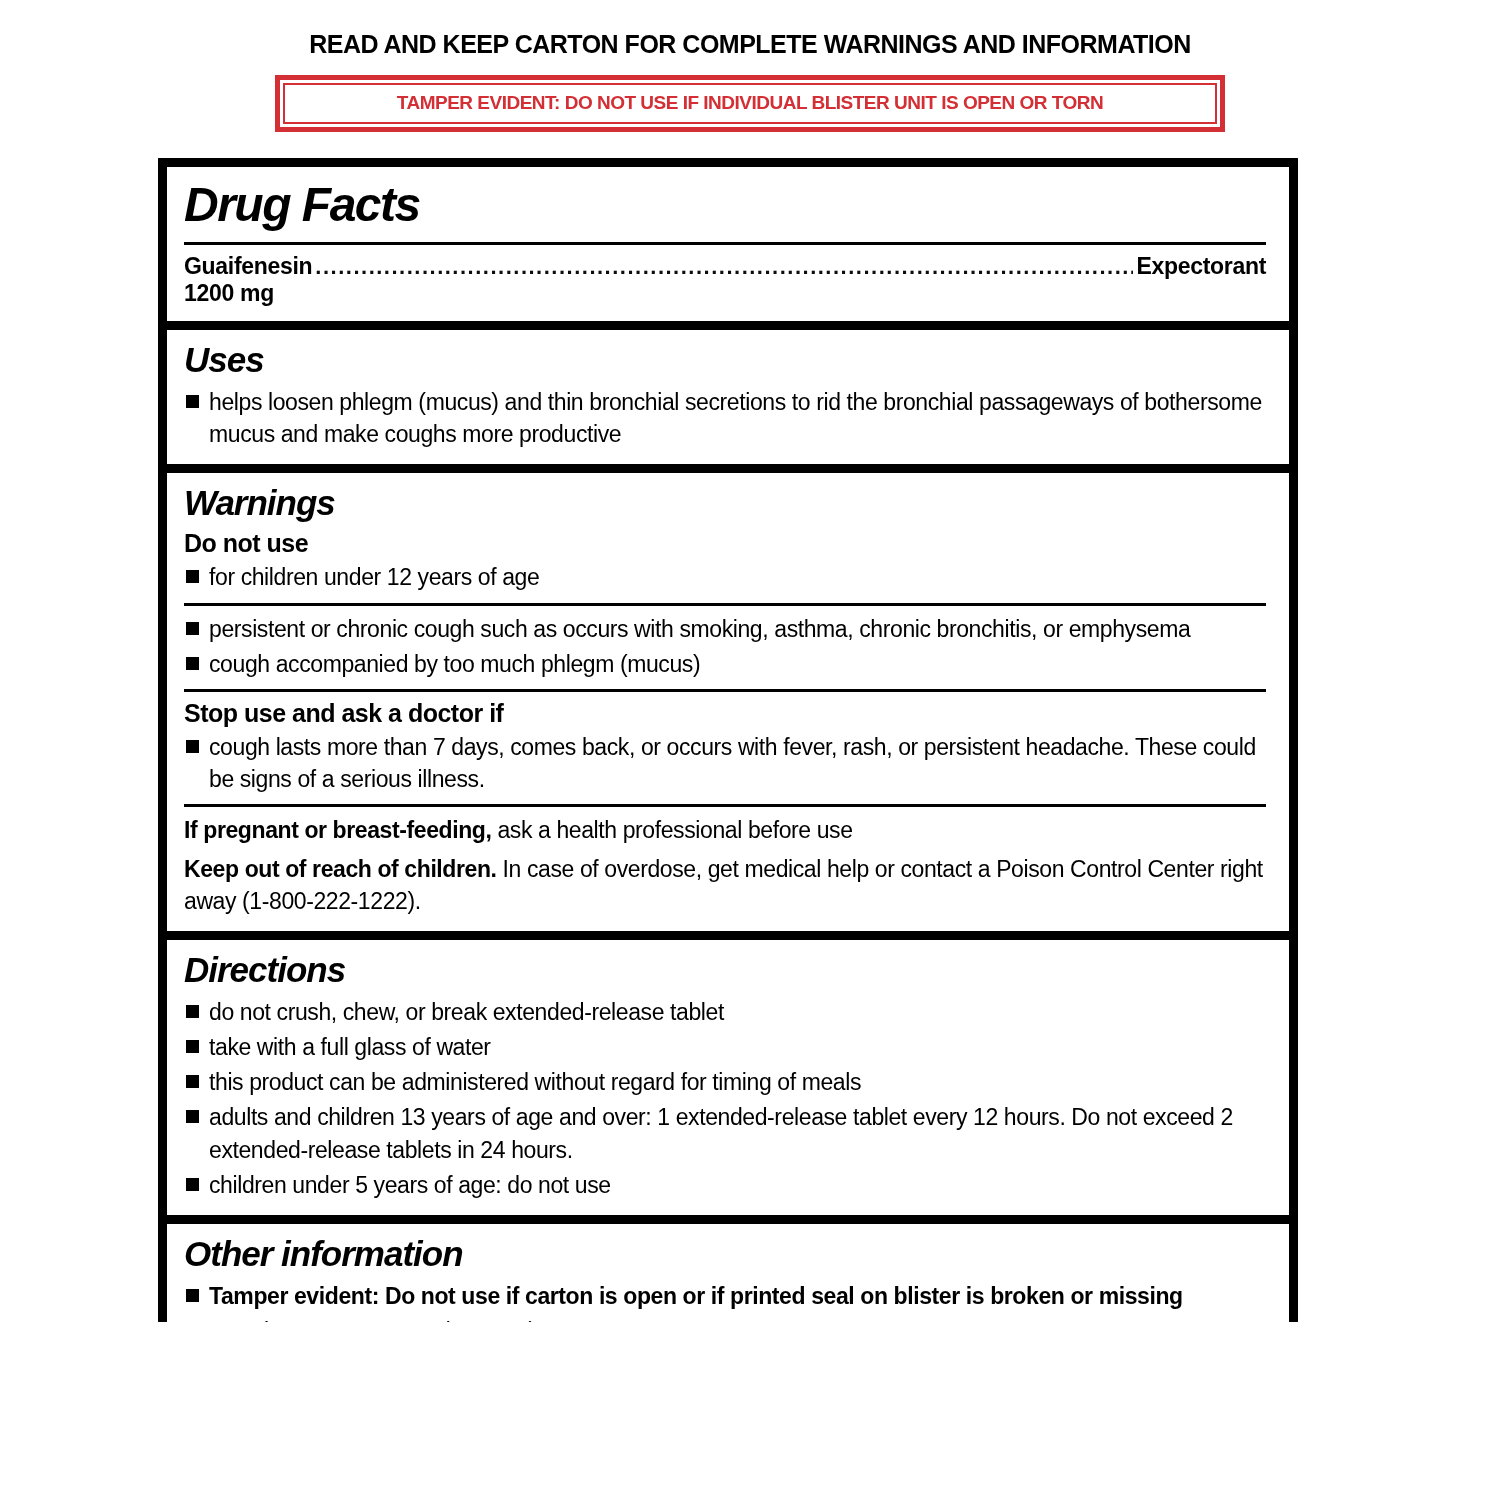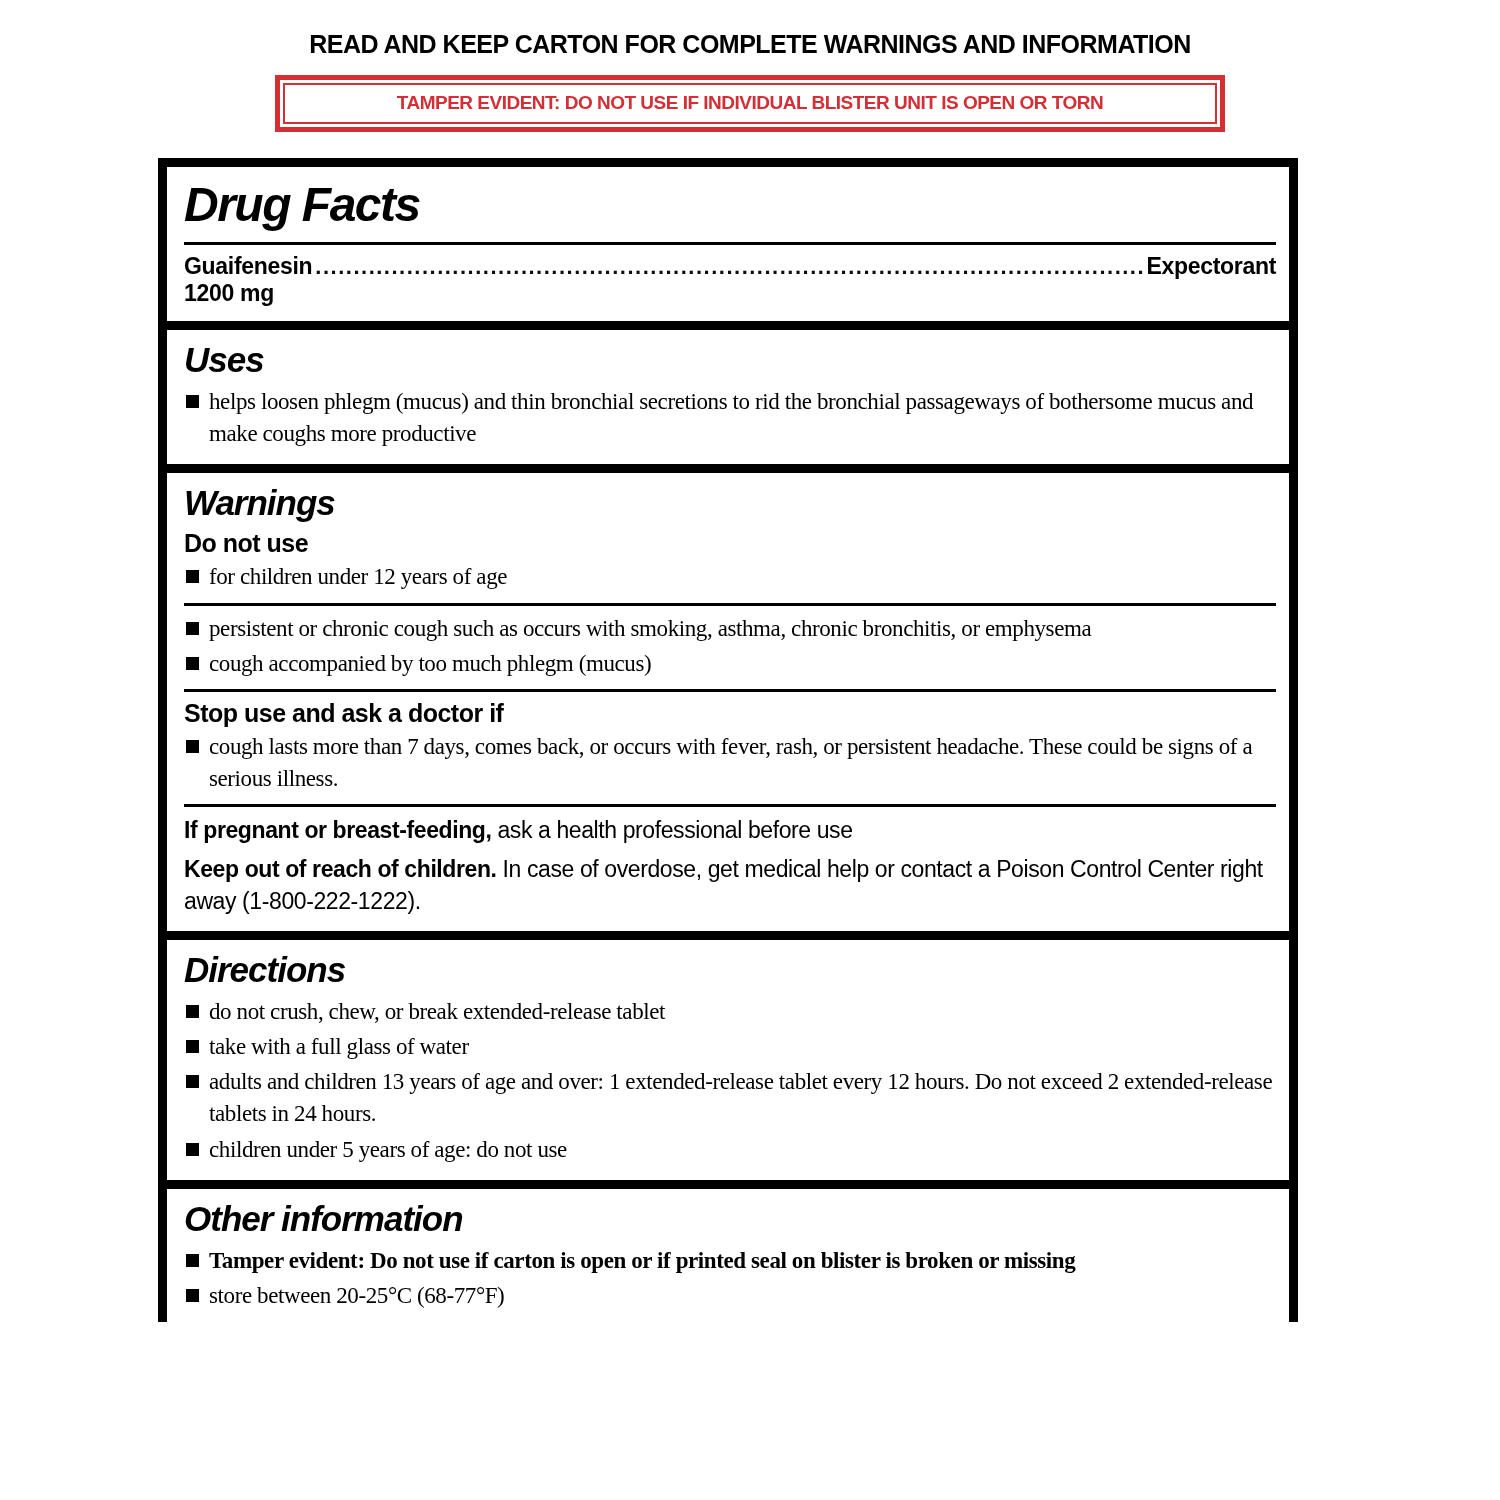--- a/index.html
+++ b/index.html
@@ -36,21 +36,21 @@
     padding: 7px 8px 8px 8px;
     white-space: nowrap;
   }
 
   .facts-box {
     width: 1140px;
     margin: 26px 0 0 158px;
     border: 9px solid #000;
     background: #fff;
   }
-  .section { padding: 8px 13px 14px 17px; }
+  .section { padding: 8px 23px 14px 17px; }
   .bar { height: 9px; background: #000; }
 
   .df-title {
     font-size: 48px;
     font-weight: bold;
     font-style: italic;
     letter-spacing: -1.5px;
     padding-top: 2px;
   }
   .title-rule { border-top: 3px solid #000; margin: 10px 0 6px 0; }
@@ -102,21 +102,20 @@
   }
   .body-text, .bullet-text {
     font-size: 23px;
     letter-spacing: -0.4px;
     line-height: 1.4;
   }
   .body-text { margin: 6px 0 0 0; }
   .bullet {
     display: flex;
     margin-top: 3px;
-    font-family: Liberation Serif, serif;
   }
   .sq {
     flex: 0 0 auto;
     width: 13px; height: 13px;
     background: #000;
     margin: 9px 10px 0 2px;
   }
   .b { font-weight: bold; }
 </style>
 </head>
@@ -196,20 +195,24 @@
       <div class="bullet">
         <span class="sq"></span>
         <span class="bullet-text">do not crush, chew, or break extended-release tablet</span>
       </div>
       <div class="bullet">
         <span class="sq"></span>
         <span class="bullet-text">take with a full glass of water</span>
       </div>
       <div class="bullet">
         <span class="sq"></span>
+        <span class="bullet-text">this product can be administered without regard for timing of meals</span>
+      </div>
+      <div class="bullet">
+        <span class="sq"></span>
         <span class="bullet-text">adults and children 13 years of age and over: 1 extended-release tablet every 12 hours. Do not exceed 2 extended-release tablets in 24 hours.</span>
       </div>
       <div class="bullet">
         <span class="sq"></span>
         <span class="bullet-text">children under 5 years of age: do not use</span>
       </div>
     </div>
 
     <div class="bar"></div>
 

